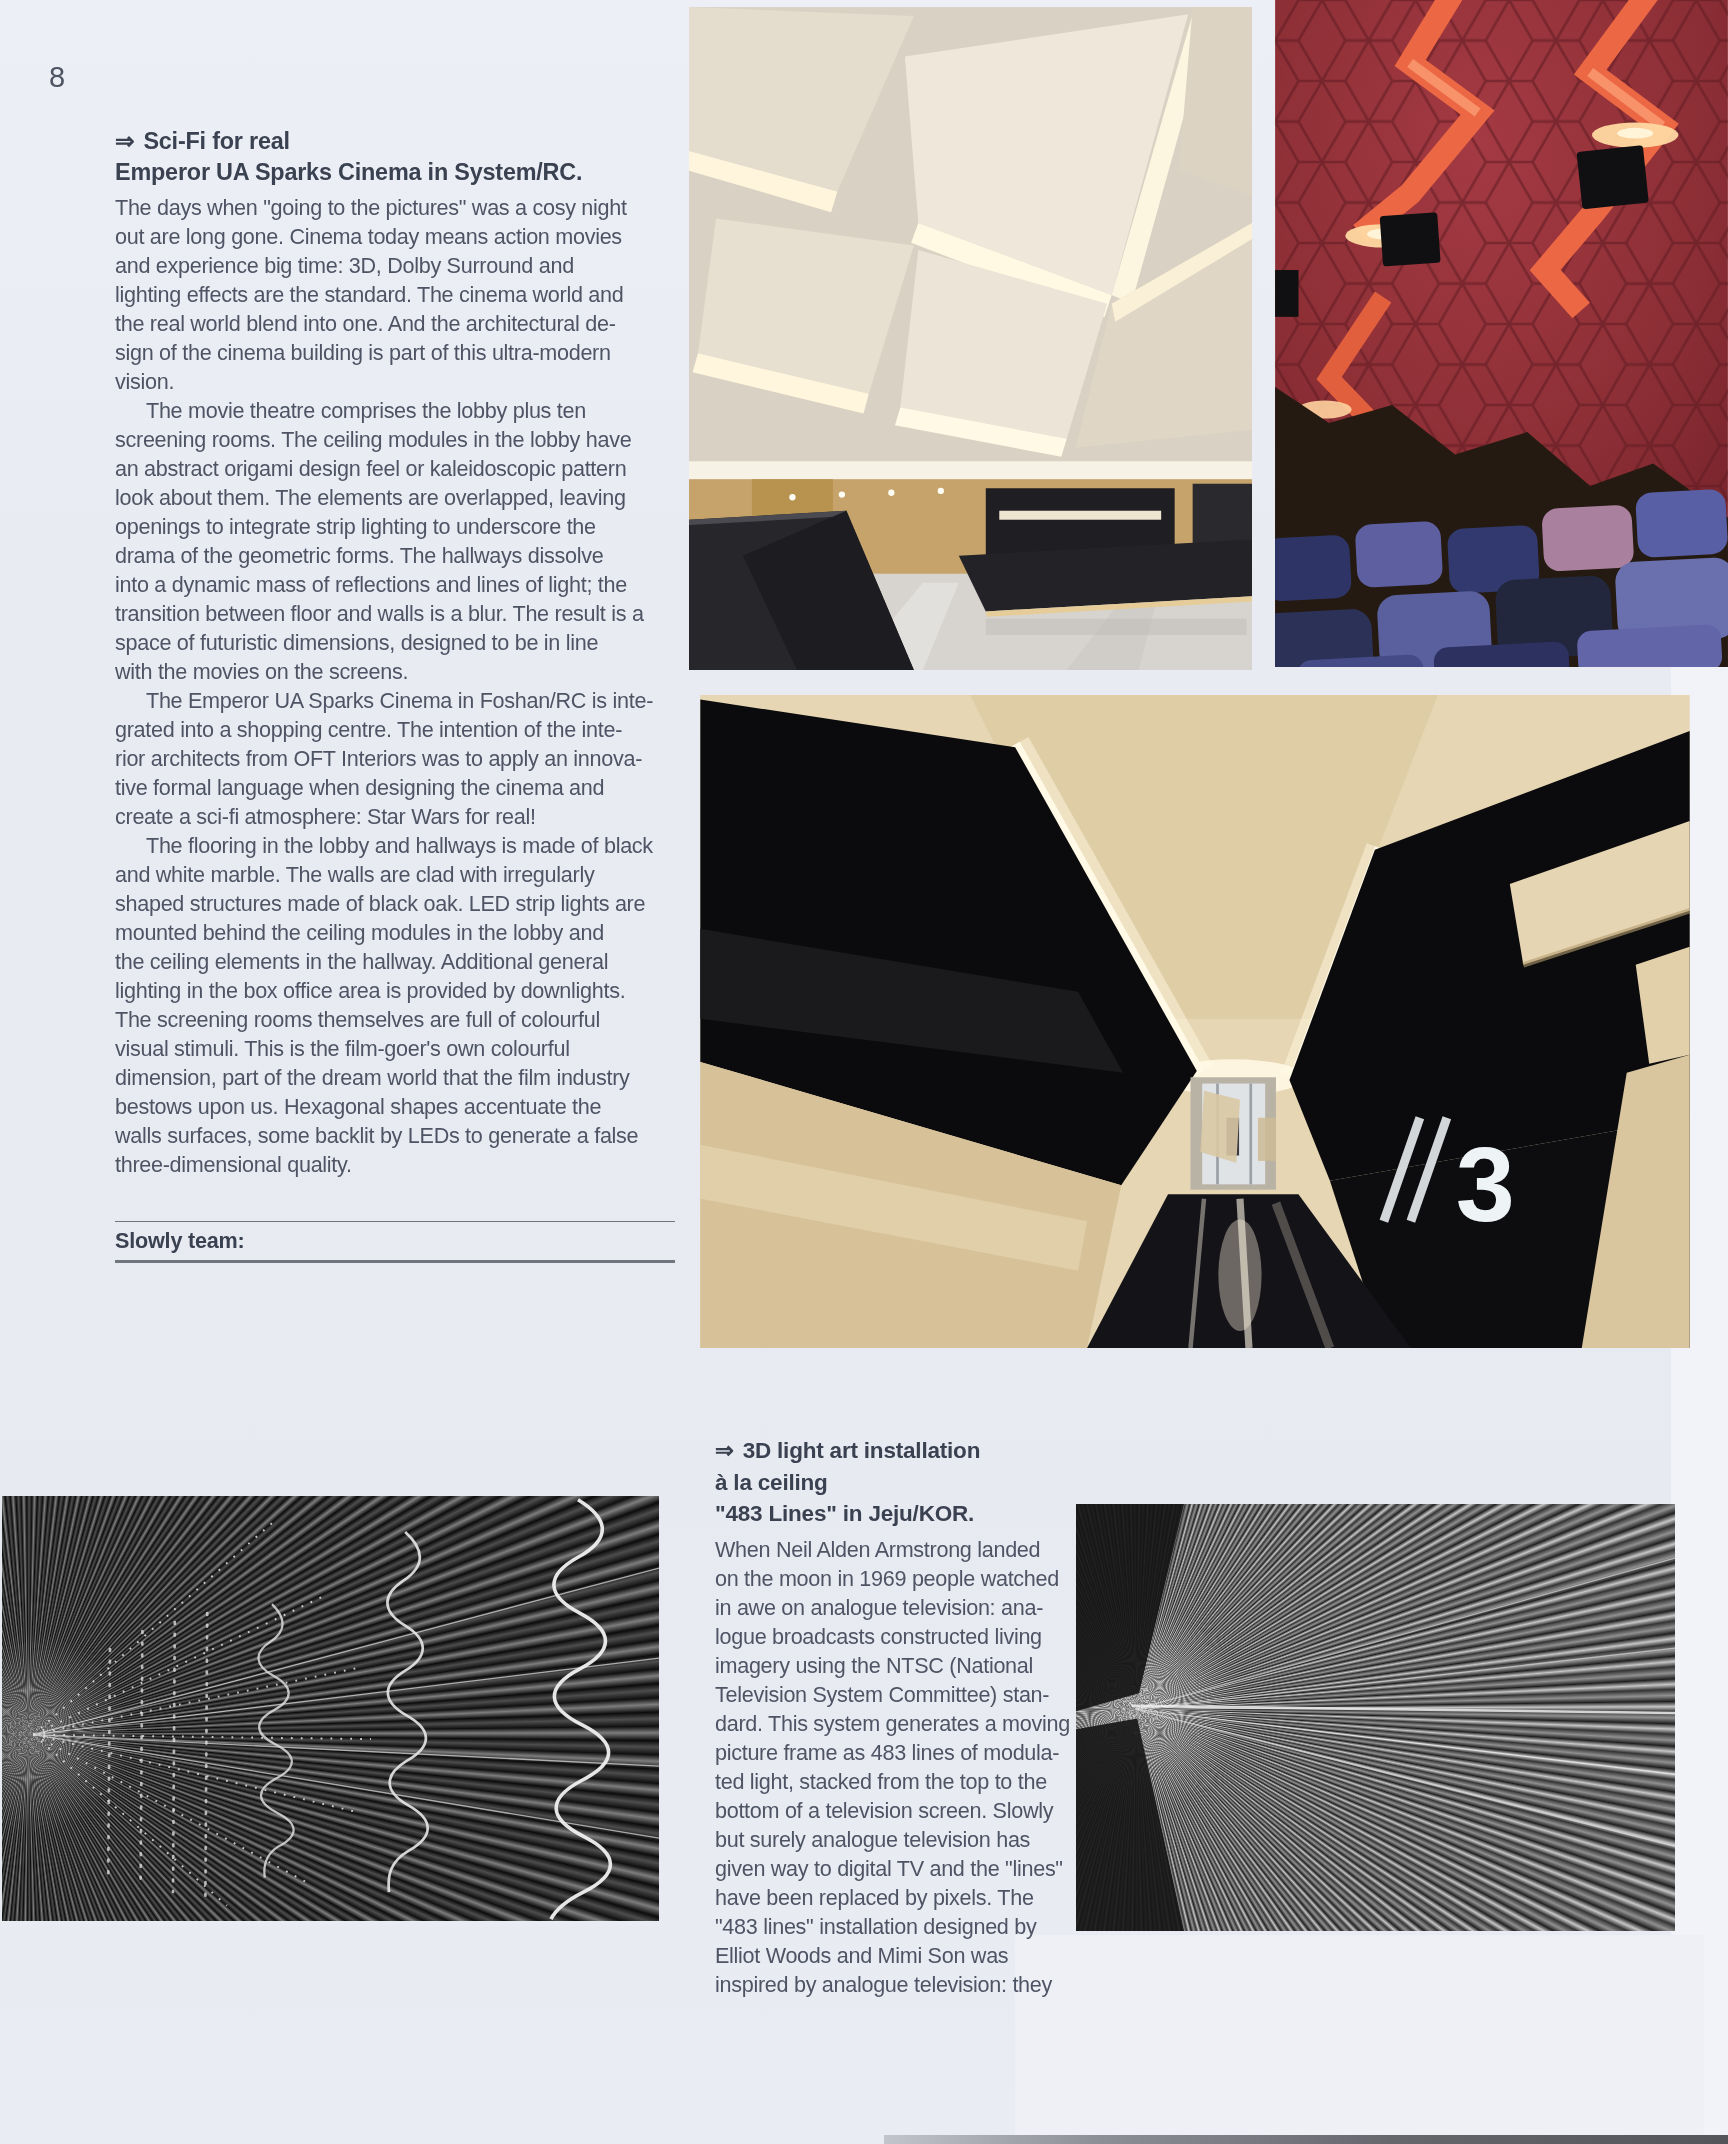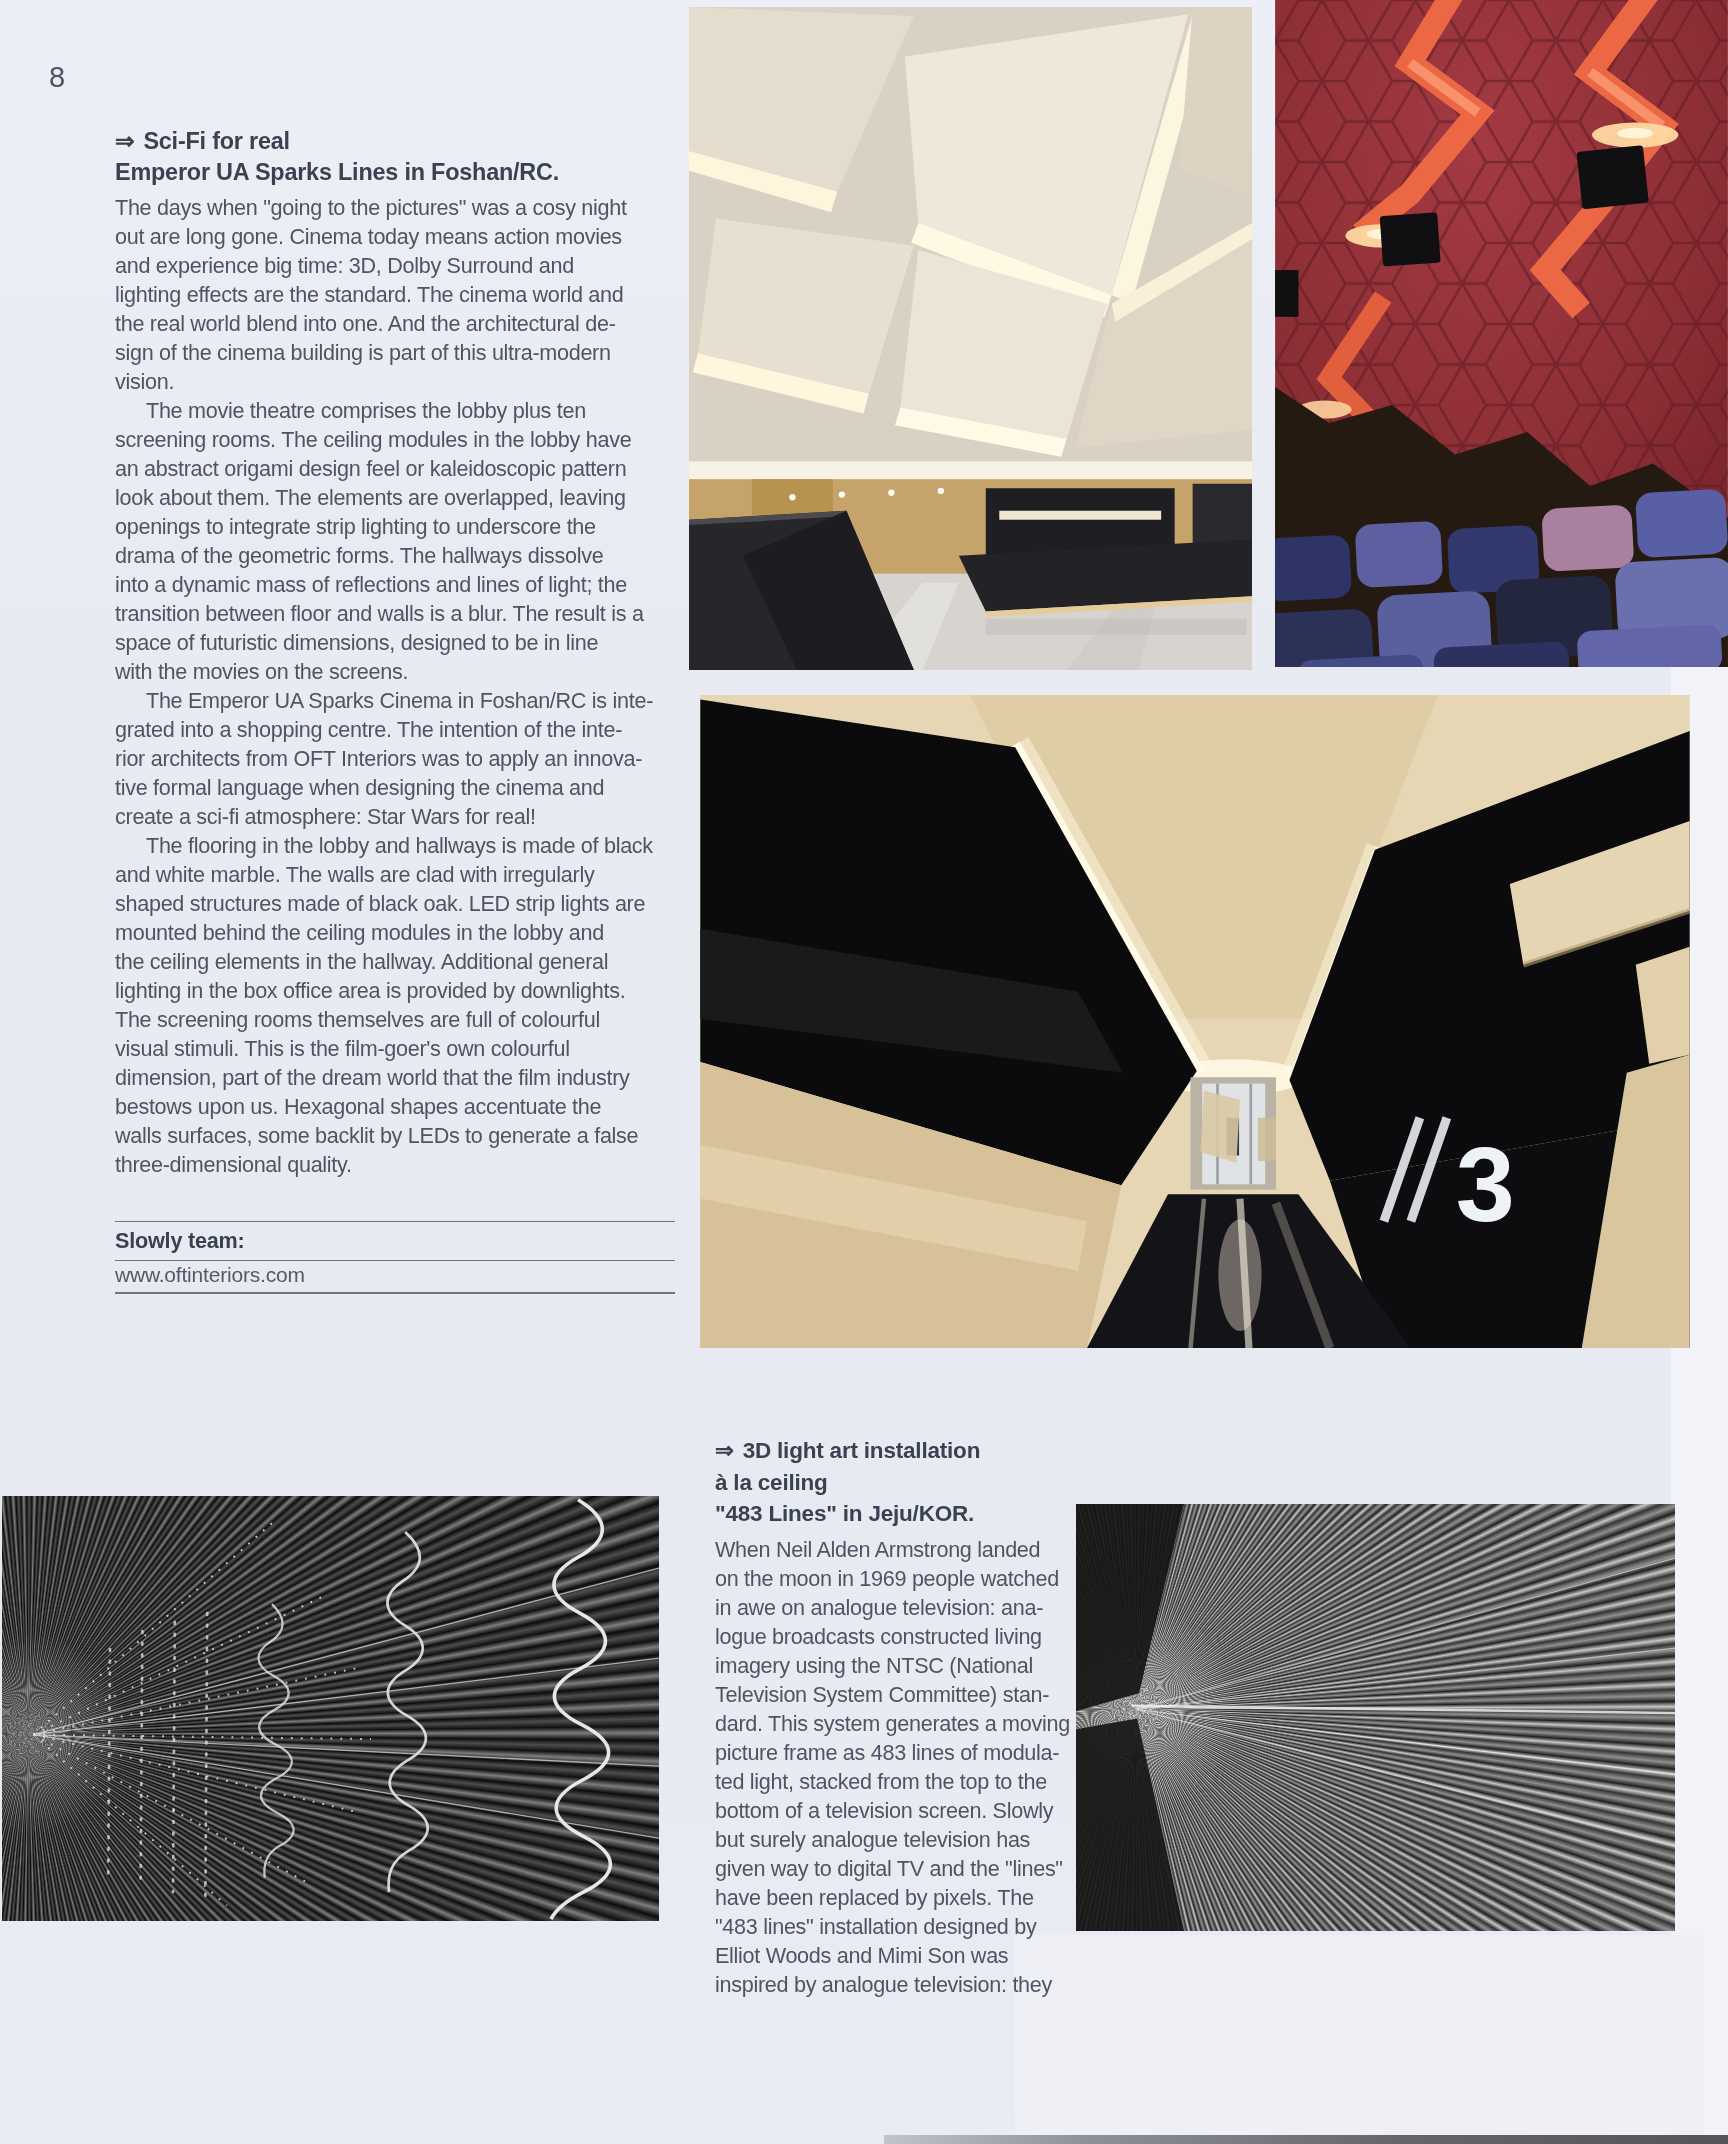--- a/index.html
+++ b/index.html
@@ -51,21 +51,21 @@
 
   <div class="abs right-strip"></div>
   <div class="abs br-panel"></div>
 
   <div class="abs page-number">8</div>
 
   <div class="abs col1">
     <div class="headline">
       <span class="arrow">⇒</span><span>Sci-Fi for real</span>
     </div>
-    <div class="headline">Emperor UA Sparks Lines in Foshan/RC.</div>
+    <div class="headline">Emperor UA Sparks Cinema in System/RC.</div>
     <div class="bodytext">
       <p>The days when "going to the pictures" was a cosy night
 out are long gone. Cinema today means action movies
 and experience big time: 3D, Dolby Surround and
 lighting effects are the standard. The cinema world and
 the real world blend into one. And the architectural de-
 sign of the cinema building is part of this ultra-modern
 vision.</p>
       <p class="indent">The movie theatre comprises the lobby plus ten
 screening rooms. The ceiling modules in the lobby have
@@ -94,21 +94,20 @@
 bestows upon us. Hexagonal shapes accentuate the
 walls surfaces, some backlit by LEDs to generate a false
 three-dimensional quality.</p>
     </div>
   </div>
 
   <div class="abs team">
     <div class="rule"></div>
     <div class="team-head">Slowly team:</div>
     <div class="rule"></div>
-    <div class="row" style="padding-top:0;">www.oftinteriors.com</div>
     <div class="rule"></div>
     <div class="rule"></div>
   </div>
 
   <div class="abs col2">
     <div class="headline2">
       <span class="arrow">⇒</span><span>3D light art installation</span>
     </div>
     <div class="headline2">à la ceiling</div>
     <div class="headline2">"483 Lines" in Jeju/KOR.</div>

